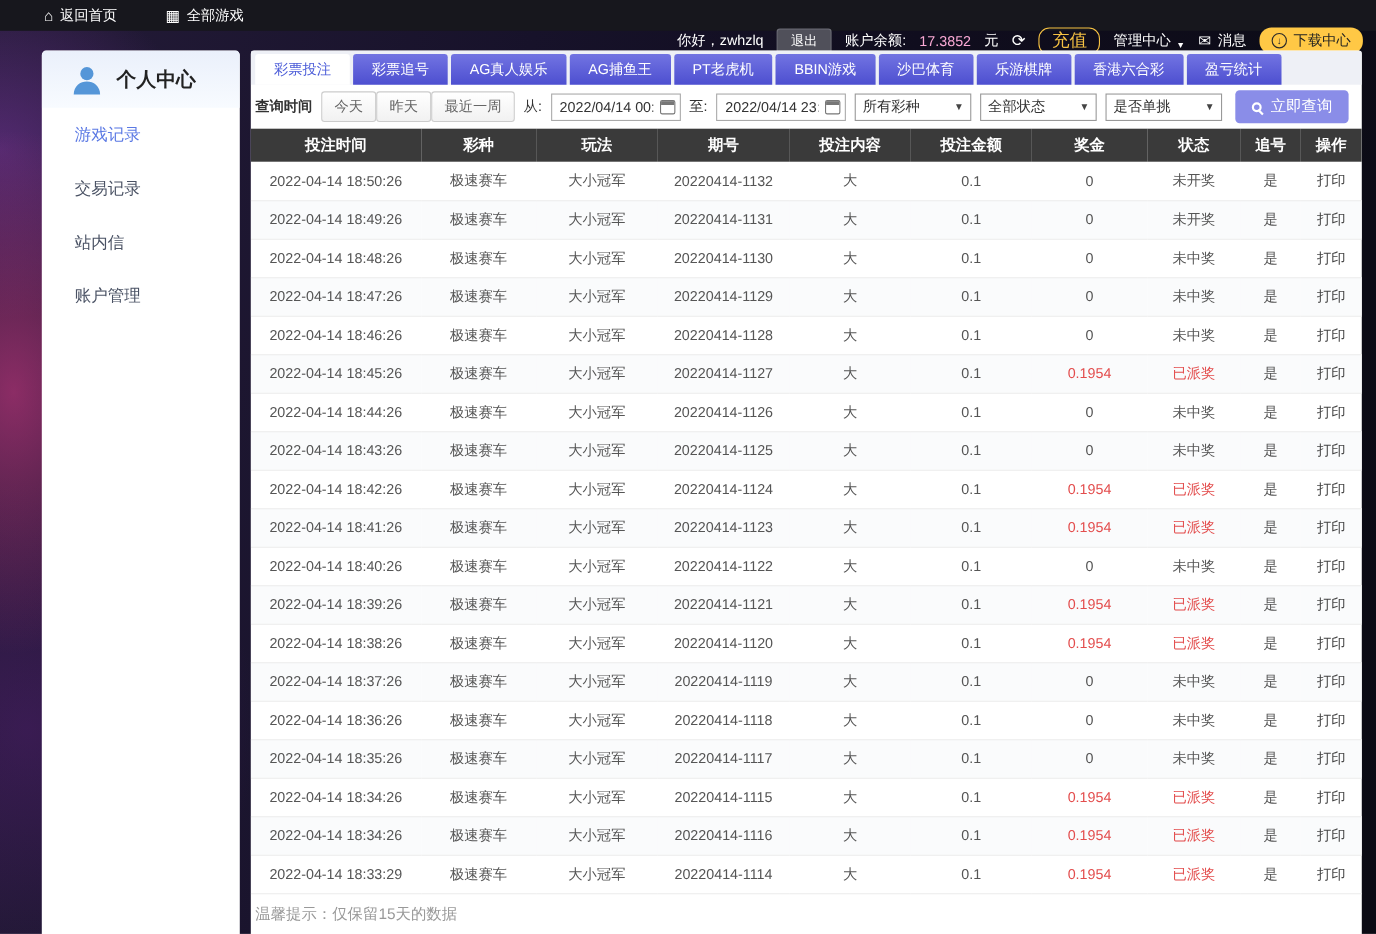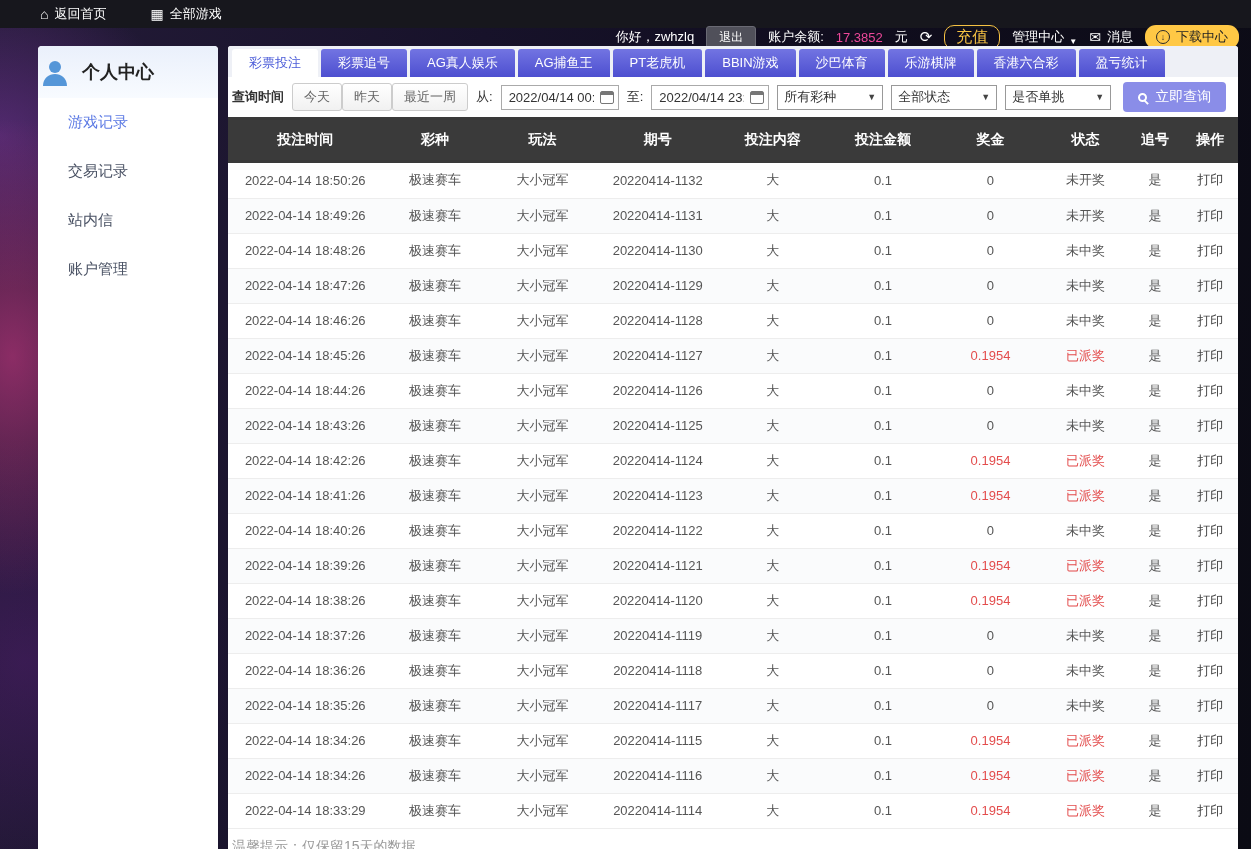--- a/index.html
+++ b/index.html
@@ -21,21 +21,21 @@
   }
   .tb-left { display: flex; align-items: center; gap: 44px; }
   .tb-link { display: inline-flex; align-items: center; gap: 6px; color: #fff; cursor: pointer; }
   .tb-glyph { font-size: 14px; line-height: 1; }
   .tb-right { display: flex; align-items: center; gap: 12px; margin-top: 46px; }
   .logout-btn {
     background: #50505a; border: 1px solid #6a6a74; color: #fff;
     font-size: 12px; padding: 2px 12px; border-radius: 3px; cursor: pointer;
     font-family: inherit;
   }
-  .balance-val { color: #ec4899; }
+  .balance-val { color: #f9a8d4; }
   .refresh-ico { font-size: 15px; cursor: pointer; }
   .recharge-btn {
     background: transparent; border: 1px solid #f6c243; color: #f6c243;
     font-size: 16px; padding: 1px 11px; border-radius: 10px; cursor: pointer;
     font-family: inherit;
   }
   .admin-menu { display: inline-flex; align-items: flex-end; gap: 5px; cursor: pointer; }
   .caret { font-size: 8px; }
   .msg-link { display: inline-flex; align-items: center; gap: 6px; cursor: pointer; }
   .envelope { font-size: 14px; }
@@ -50,21 +50,21 @@
     font-size: 9px; line-height: 1; color: #2a2a2a;
   }
 
   
   .layout { display: flex; gap: 10px; padding: 18px 13px 0 38px; height: 821px; }
 
   
   .sidebar { width: 180px; flex-shrink: 0; background: #fff; border-radius: 4px 4px 0 0; overflow: hidden; }
   .sb-head {
     height: 52px; display: flex; align-items: center; gap: 10px;
-    padding-left: 0; background: linear-gradient(180deg, #eaf0fb, #f8fbff);
+    padding-left: 24px; background: linear-gradient(180deg, #eaf0fb, #f8fbff);
   }
   .sb-title { font-size: 18px; font-weight: bold; color: #222; }
   .sb-item {
     padding: 15px 0 15px 30px; font-size: 15px; color: #4a5264; cursor: pointer;
   }
   .sb-item.active { color: #5b79e4; }
 
   
   .main { flex: 1; background: #fff; border-radius: 3px 3px 0 0; overflow: hidden; display: flex; flex-direction: column; }
 
@@ -112,21 +112,21 @@
   .mag::after { content: ""; position: absolute; width: 6px; height: 2px; background: #fff; bottom: -3px; right: -4px; transform: rotate(45deg); }
 
   
   table { width: 100%; border-collapse: collapse; table-layout: fixed; }
   col.w0 { width: 15.3%; } col.w1 { width: 10.4%; } col.w2 { width: 10.9%; }
   col.w3 { width: 11.9%; } col.w4 { width: 10.9%; } col.w5 { width: 10.9%; }
   col.w6 { width: 10.4%; } col.w7 { width: 8.4%; }  col.w8 { width: 5.4%; }
   col.w9 { width: 5.5%; }
   thead th {
     background: #3a3a3a; color: #fff; font-size: 14px; font-weight: bold;
-    height: 46px; text-align: center;
+    height: 30px; text-align: center;
   }
   tbody td {
     height: 35px; text-align: center; font-size: 13px; color: #555;
     border-bottom: 1px solid #ededed;
   }
   tbody tr:nth-child(even) { background: #fafbfc; }
   td.red { color: #e34d4d; }
   td[data-name="cell-action"] { cursor: pointer; color: #444; }
 
   .note { padding: 9px 0 0 4px; font-size: 14px; color: #999; }

